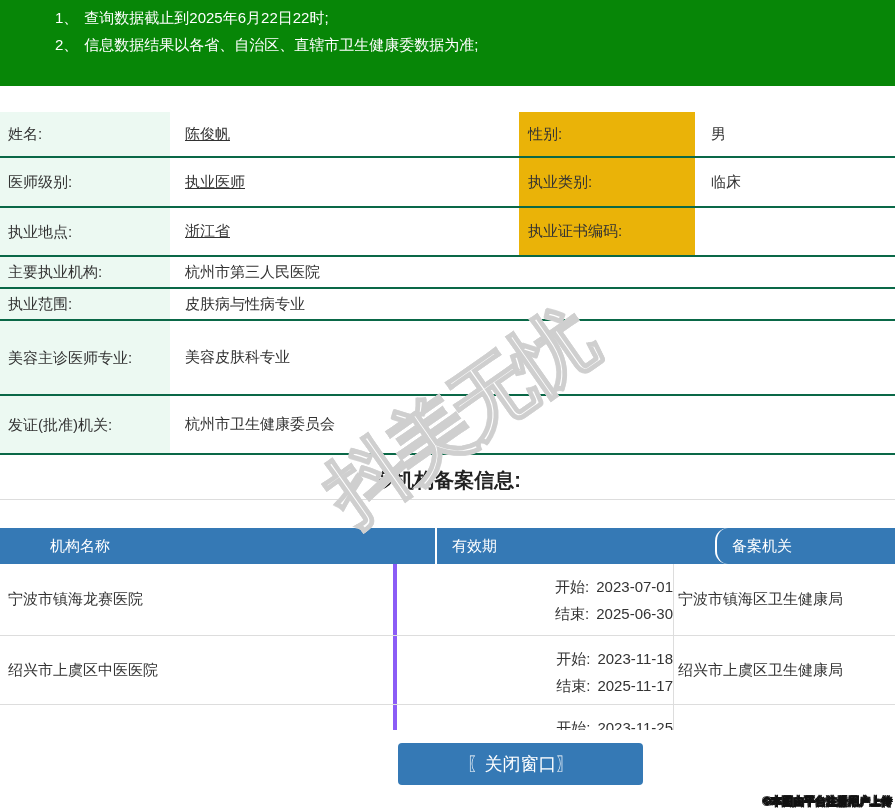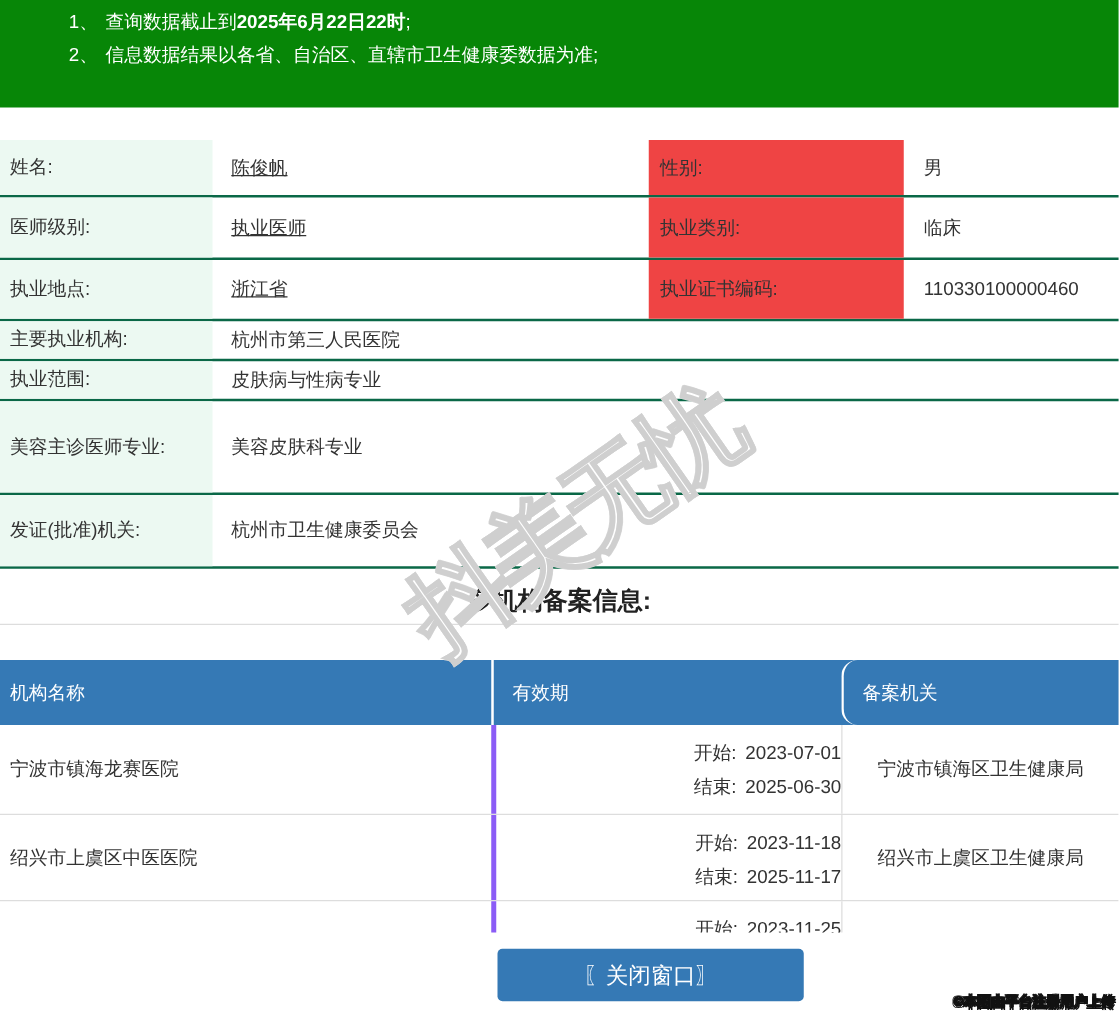--- a/index.html
+++ b/index.html
@@ -16,40 +16,40 @@
   
   .banner {
     height:86px;
     background:#078607;
     color:#fff;
     padding:4px 10px 0 55px;
     line-height:27px;
     font-size:15px;
   }
   .banner .num { margin-right:6px; }
-  .banner b { font-weight:bold; }
+  .banner b { font-weight:normal; }
 
   
   .details { margin-top:26px; }
   .drow {
     display:flex;
     align-items:center;
     border-bottom:2px solid #0a6847;
   }
   .h46{height:46px}.h50{height:50px}.h49{height:49px}.h48{height:32px}.h75{height:75px}.h59{height:59px}
   .dl {
     width:170px; height:100%;
     background:#ecf9f2;
     padding:0 30px 0 8px;
     display:flex; align-items:center;
     line-height:22px;
   }
   .dl2 {
-    width:204px; height:100%;
-    background:#ef4444;
+    width:176px; height:100%;
+    background:#eab308;
     padding:0 0 0 9px;
     display:flex; align-items:center;
   }
   .dv  { width:349px; padding-left:15px;text-decoration:underline; }
   .dv2 { flex:1; padding-left:16px; }
   .dvwide { flex:1; padding-left:15px; }
 
   
   .section-title {
     margin-top:12px;
@@ -60,33 +60,34 @@
     height:20px;
   }
   .divider { margin-top:12px; border-top:1px solid #ddd; height:0; }
 
   
   .org { margin-top:28px; }
   .org-header {
     display:flex;
     background:#3579b5;
     color:#fff;
-    height:52px;
+    height:36px;
     align-items:center;
+    padding-left:42px;
   }
   .oh1 { width:393px; padding-left:8px; height:100%; display:flex; align-items:center; }
   .oh2 { width:280px; padding-left:15px; border-left:2px solid #fff; height:100%; display:flex; align-items:center; }
   .oh3 { flex:1; padding-left:15px; border-left:2px solid #fff; height:100%; display:flex; align-items:center;border-radius:13px; }
   .org-body { height:166px; overflow:hidden; }
   .org-row { display:flex; border-bottom:1px solid #ddd; }
   .rh72{height:72px}.rh69{height:69px}.rh70{height:70px}
   .on { width:393px; padding-left:8px; display:flex; align-items:center; position:relative;font-family:Liberation Mono, monospace; }
   .ov { width:280px; border-left:4px solid #8b5cf6; padding:9px 0 0 15px; line-height:27px;text-align:right; }
   .ov .vl { margin-right:7px; }
-  .oa { flex:1; border-left:1px solid #ddd; padding-left:28px; display:flex; align-items:center; }
+  .oa { flex:1; border-left:1px solid #ddd; padding-left:4px; display:flex; align-items:center; }
 
   
   .btn-row { margin-top:13px; }
   .close-btn {
     display:block;
     margin-left:398px;
     width:245px; height:42px;
     background:#3579b5;
     color:#fff;
     font-size:18px;
@@ -143,21 +144,20 @@
   <div class="drow h50">
     <div class="dl">医师级别:</div>
     <div class="dv">执业医师</div>
     <div class="dl2">执业类别:</div>
     <div class="dv2">临床</div>
   </div>
   <div class="drow h49">
     <div class="dl">执业地点:</div>
     <div class="dv">浙江省</div>
     <div class="dl2">执业证书编码:</div>
-    <div class="dv2">110330100000460</div>
   </div>
   <div class="drow h48">
     <div class="dl">主要执业机构:</div>
     <div class="dvwide">杭州市第三人民医院</div>
   </div>
   <div class="drow h48">
     <div class="dl">执业范围:</div>
     <div class="dvwide">皮肤病与性病专业</div>
   </div>
   <div class="drow h75">

